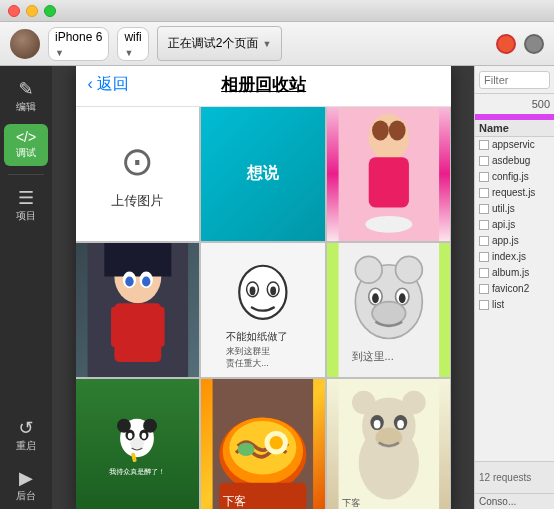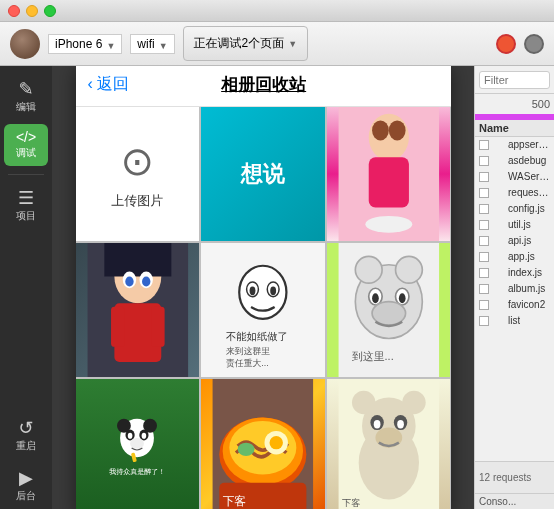--- a/index.html
+++ b/index.html
@@ -37,28 +37,29 @@
     .avatar {
       width: 30px; height: 30px; border-radius: 50%;
       background: linear-gradient(135deg, #888, #555);
       overflow: hidden; flex-shrink: 0;
     }
     .avatar-inner {
       width: 100%; height: 100%;
       background: radial-gradient(circle at 40% 35%, #a0816e, #5a3d2b);
     }
     .device-select {
-      display: flex; align-items: flex-end;
+      display: flex; align-items: flex-start;
       background: white;
       border: 1px solid #ccc;
-      border-radius: 0;
+      border-radius: 8px;
       padding: 2px 6px;
       font-size: 12px;
       cursor: pointer;
       gap: 4px;
+      flex-direction: column;
     }
     .dropdown-arrow { font-size: 9px; color: #666; }
     .status-btn {
       background: linear-gradient(to bottom, #f5f5f5, #e0e0e0);
       border: 1px solid #bbb;
       border-radius: 4px;
       padding: 8px 10px;
       font-size: 12px;
       cursor: pointer;
       display: flex; align-items: center; gap: 4px;
@@ -177,21 +178,21 @@
       background: white;
       gap: 8px;
       color: #333;
       font-size: 13px;
     }
     .upload-icon { font-size: 40px; color: #666; }
     
     .img-xiangshuo {
       background: linear-gradient(135deg, #00bcd4, #0097a7);
       display: flex; align-items: center; justify-content: center;
-      color: white; font-size: 22px; font-weight: bold;
+      color: white; font-size: 16px; font-weight: bold;
       width: 100%; height: 100%;
     }
     .img-girl {
       background: linear-gradient(to bottom, #f8bbd9, #e91e8c, #fce4ec);
       width: 100%; height: 100%;
       display: flex; align-items: center; justify-content: center;
       font-size: 10px; color: #888;
     }
     .img-anime {
       background: linear-gradient(135deg, #37474f, #546e7a);
@@ -262,21 +263,21 @@
     .file-list {
       flex: 1;
       overflow-y: auto;
       font-size: 10px;
     }
     .file-item {
       display: flex;
       align-items: center;
       padding: 2px 4px;
       cursor: pointer;
-      gap: 19px;
+      gap: 3px;
       color: #333;
       border-bottom: 1px solid #f0f0f0;
       white-space: nowrap;
       overflow: hidden;
     }
     .file-checkbox {
       width: 10px; height: 10px; border: 1px solid #aaa;
       background: white; flex-shrink: 0;
     }
     .file-name { overflow: hidden; text-overflow: ellipsis; font-size: 10px; }
@@ -508,29 +509,25 @@
     <div class="file-item">
           <div class="file-checkbox"></div>
           <span class="file-name">appservic</span>
         </div>
         <div class="file-item">
           <div class="file-checkbox"></div>
           <span class="file-name">asdebug</span>
         </div>
         <div class="file-item">
           <div class="file-checkbox"></div>
-          <span class="file-name">WAServic</span>
+          <span class="file-name">config.js</span>
         </div>
         <div class="file-item">
           <div class="file-checkbox"></div>
           <span class="file-name">request.js</span>
-        </div>
-        <div class="file-item">
-          <div class="file-checkbox"></div>
-          <span class="file-name">config.js</span>
         </div>
         <div class="file-item">
           <div class="file-checkbox"></div>
           <span class="file-name">util.js</span>
         </div>
         <div class="file-item">
           <div class="file-checkbox"></div>
           <span class="file-name">api.js</span>
         </div>
         <div class="file-item">

